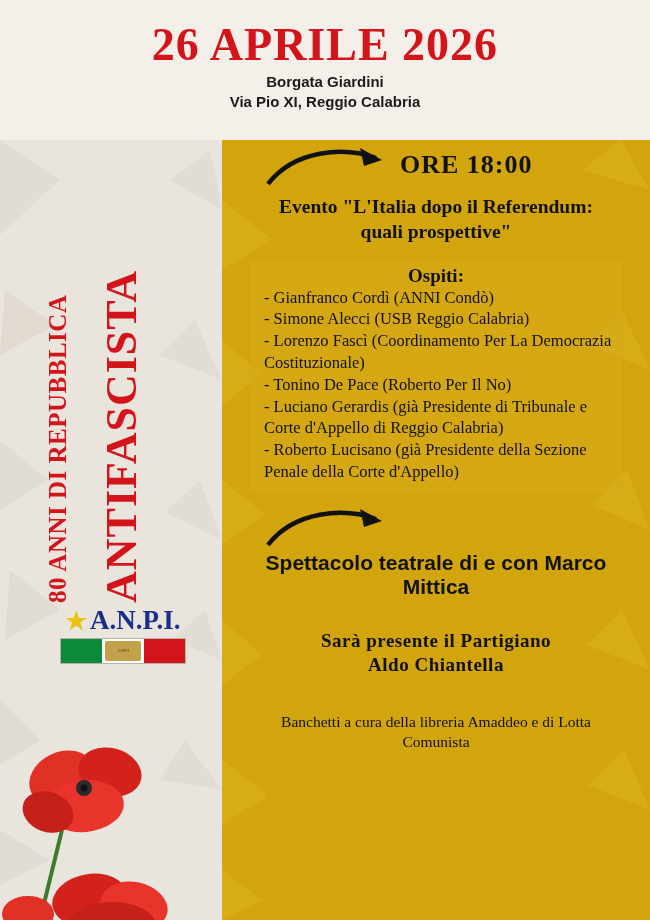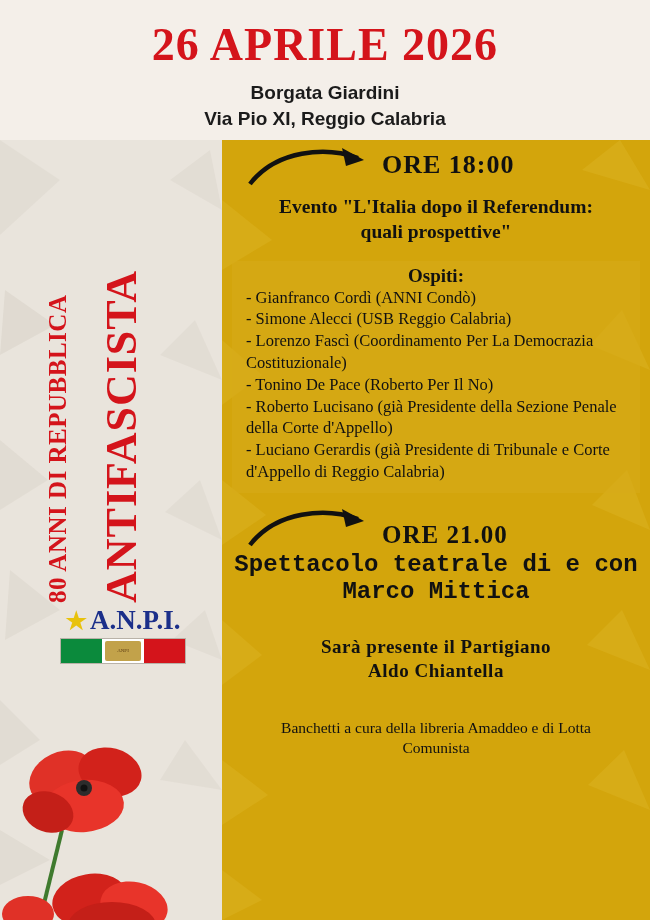--- a/index.html
+++ b/index.html
@@ -28,24 +28,24 @@
     margin: 0;
     padding-top: 22px;
     font-family: "Liberation Serif", serif;
     font-weight: bold;
     font-size: 46px;
     letter-spacing: 1px;
     color: #d4141b;
     line-height: 1;
   }
   .venue {
-    margin-top: 12px;
+    margin-top: 4px;
     font-family: "Liberation Sans", sans-serif;
     font-weight: bold;
-    font-size: 19px;
+    font-size: 15px;
     color: #1b1b1b;
     line-height: 1.35;
   }
 
   
   .left-panel {
     position: absolute;
     top: 140px; left: 0;
     width: 222px;
     height: 780px;
@@ -148,21 +148,21 @@
     position: absolute;
     top: 140px; left: 222px;
     width: 428px;
     height: 780px;
     background: #d3a50c;
     overflow: hidden;
   }
   .gold-shapes { position: absolute; inset: 0; opacity: .5; }
   .right-inner {
     position: relative;
-    padding: 0 10px;
+    padding: 0 28px;
     text-align: center;
     color: #111;
   }
 
   .arrow-row {
     position: relative;
     height: 46px;
   }
   .arrow-svg { position: absolute; left: 14px; top: 4px; }
   .time-1 {
@@ -215,23 +215,23 @@
   .time-2 {
     position: absolute;
     left: 150px;
     top: 18px;
     font-family: "Liberation Serif", serif;
     font-weight: bold;
     font-size: 25px;
     letter-spacing: 1px;
   }
   .show-line {
-    font-family: Liberation Mono, monospace;
-    font-weight: bold;
-    font-size: 24px;
+    font-family: Liberation Sans, sans-serif;
+    font-weight: bold;
+    font-size: 21px;
     margin-top: -4px;
   }
   .partisan {
     margin-top: 30px;
     font-family: "Liberation Serif", serif;
     font-weight: bold;
     font-size: 19px;
     line-height: 1.3;
     letter-spacing: 0.5px;
   }
@@ -347,31 +347,30 @@
       <div>quali prospettive"</div>
     </div>
 
     <div class="guests-block">
       <div class="guests-label">Ospiti:</div>
       <ul class="guest-list">
         <li>- Gianfranco Cordì (ANNI Condò)</li>
         <li>- Simone Alecci (USB Reggio Calabria)</li>
         <li>- Lorenzo Fascì (Coordinamento Per La Democrazia Costituzionale)</li>
         <li>- Tonino De Pace (Roberto Per Il No)</li>
+        <li>- Luciano Gerardis (già Presidente di Tribunale e Corte d'Appello di Reggio Calabria)</li>
         <li>- Roberto Lucisano (già Presidente della Sezione Penale della Corte d'Appello)</li>
-        <li>- Luciano Gerardis (già Presidente di Tribunale e Corte d'Appello di Reggio Calabria)</li>
       </ul>
     </div>
 
     <div class="arrow-row-2">
       <svg class="arrow-svg-2" width="130" height="46" viewBox="0 0 130 46">
         <path d="M4 42 C 30 8, 80 4, 112 16" stroke="#111" stroke-width="4.5" fill="none"></path>
         <polygon points="118,18 96,6 100,24" fill="#111"></polygon>
       </svg>
-      <div class="time-2">ORE 21.00</div>
     </div>
 
     <div class="show-line">Spettacolo teatrale di e con Marco Mittica</div>
 
     <div class="partisan">
       <div>Sarà presente il Partigiano</div>
       <div>Aldo Chiantella</div>
     </div>
 
     <div class="stands">

